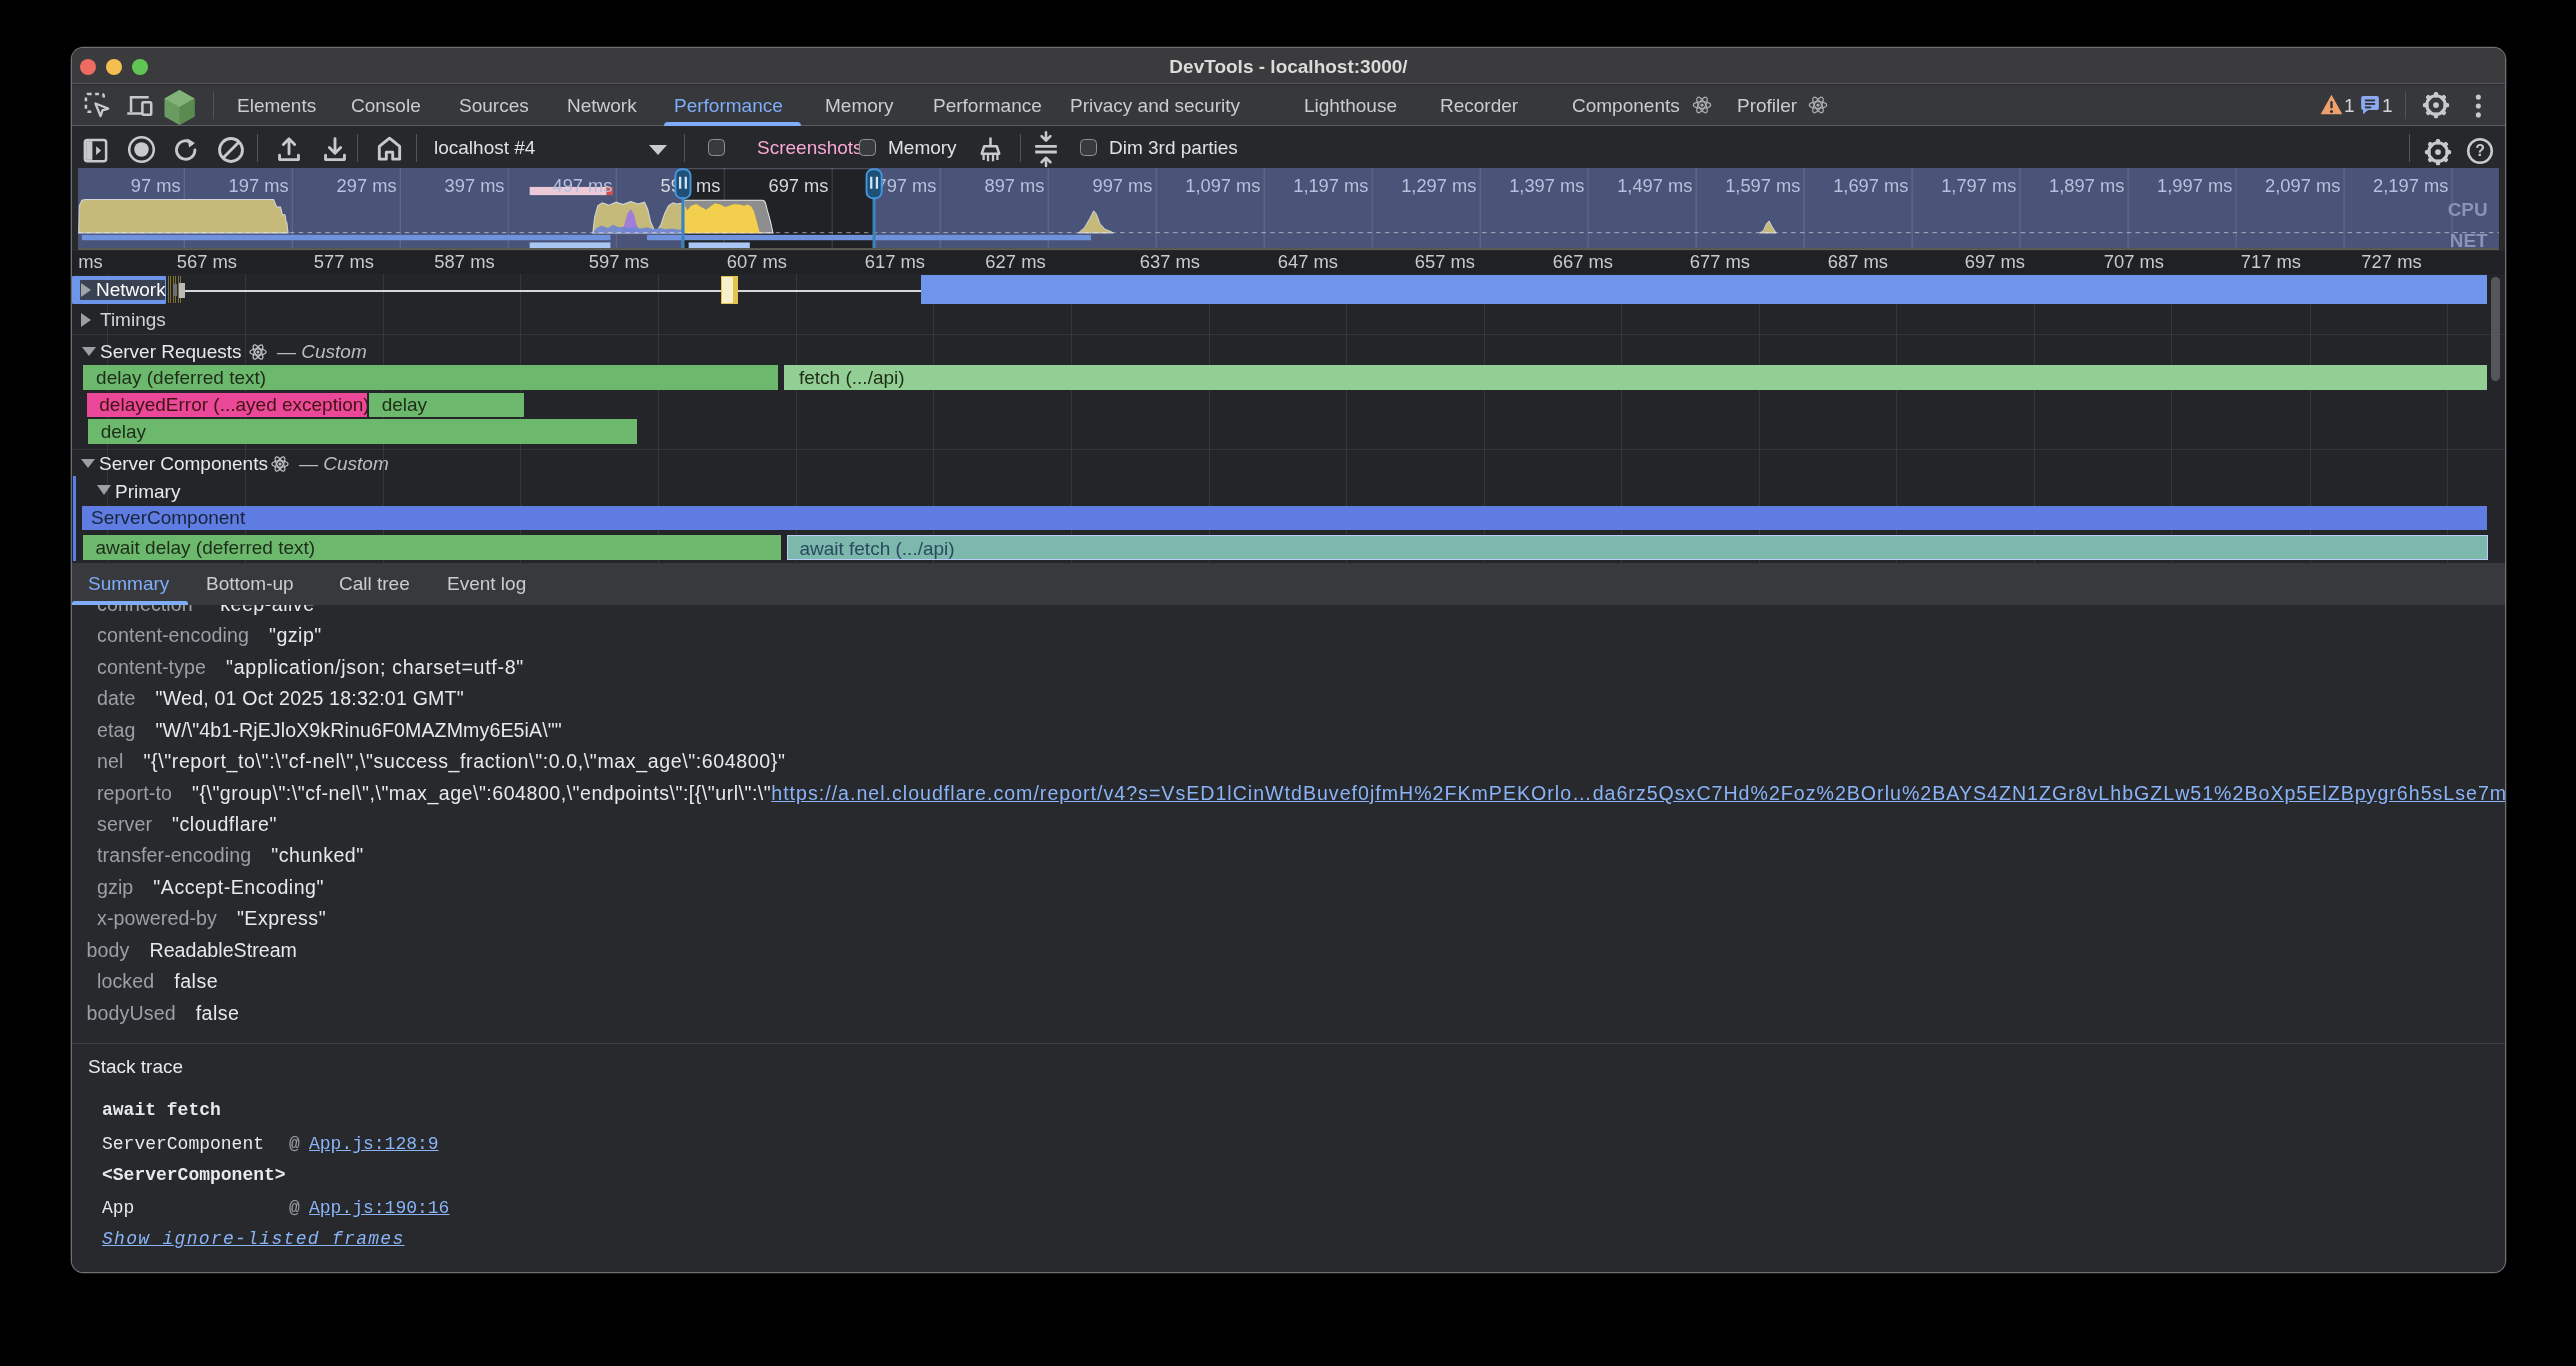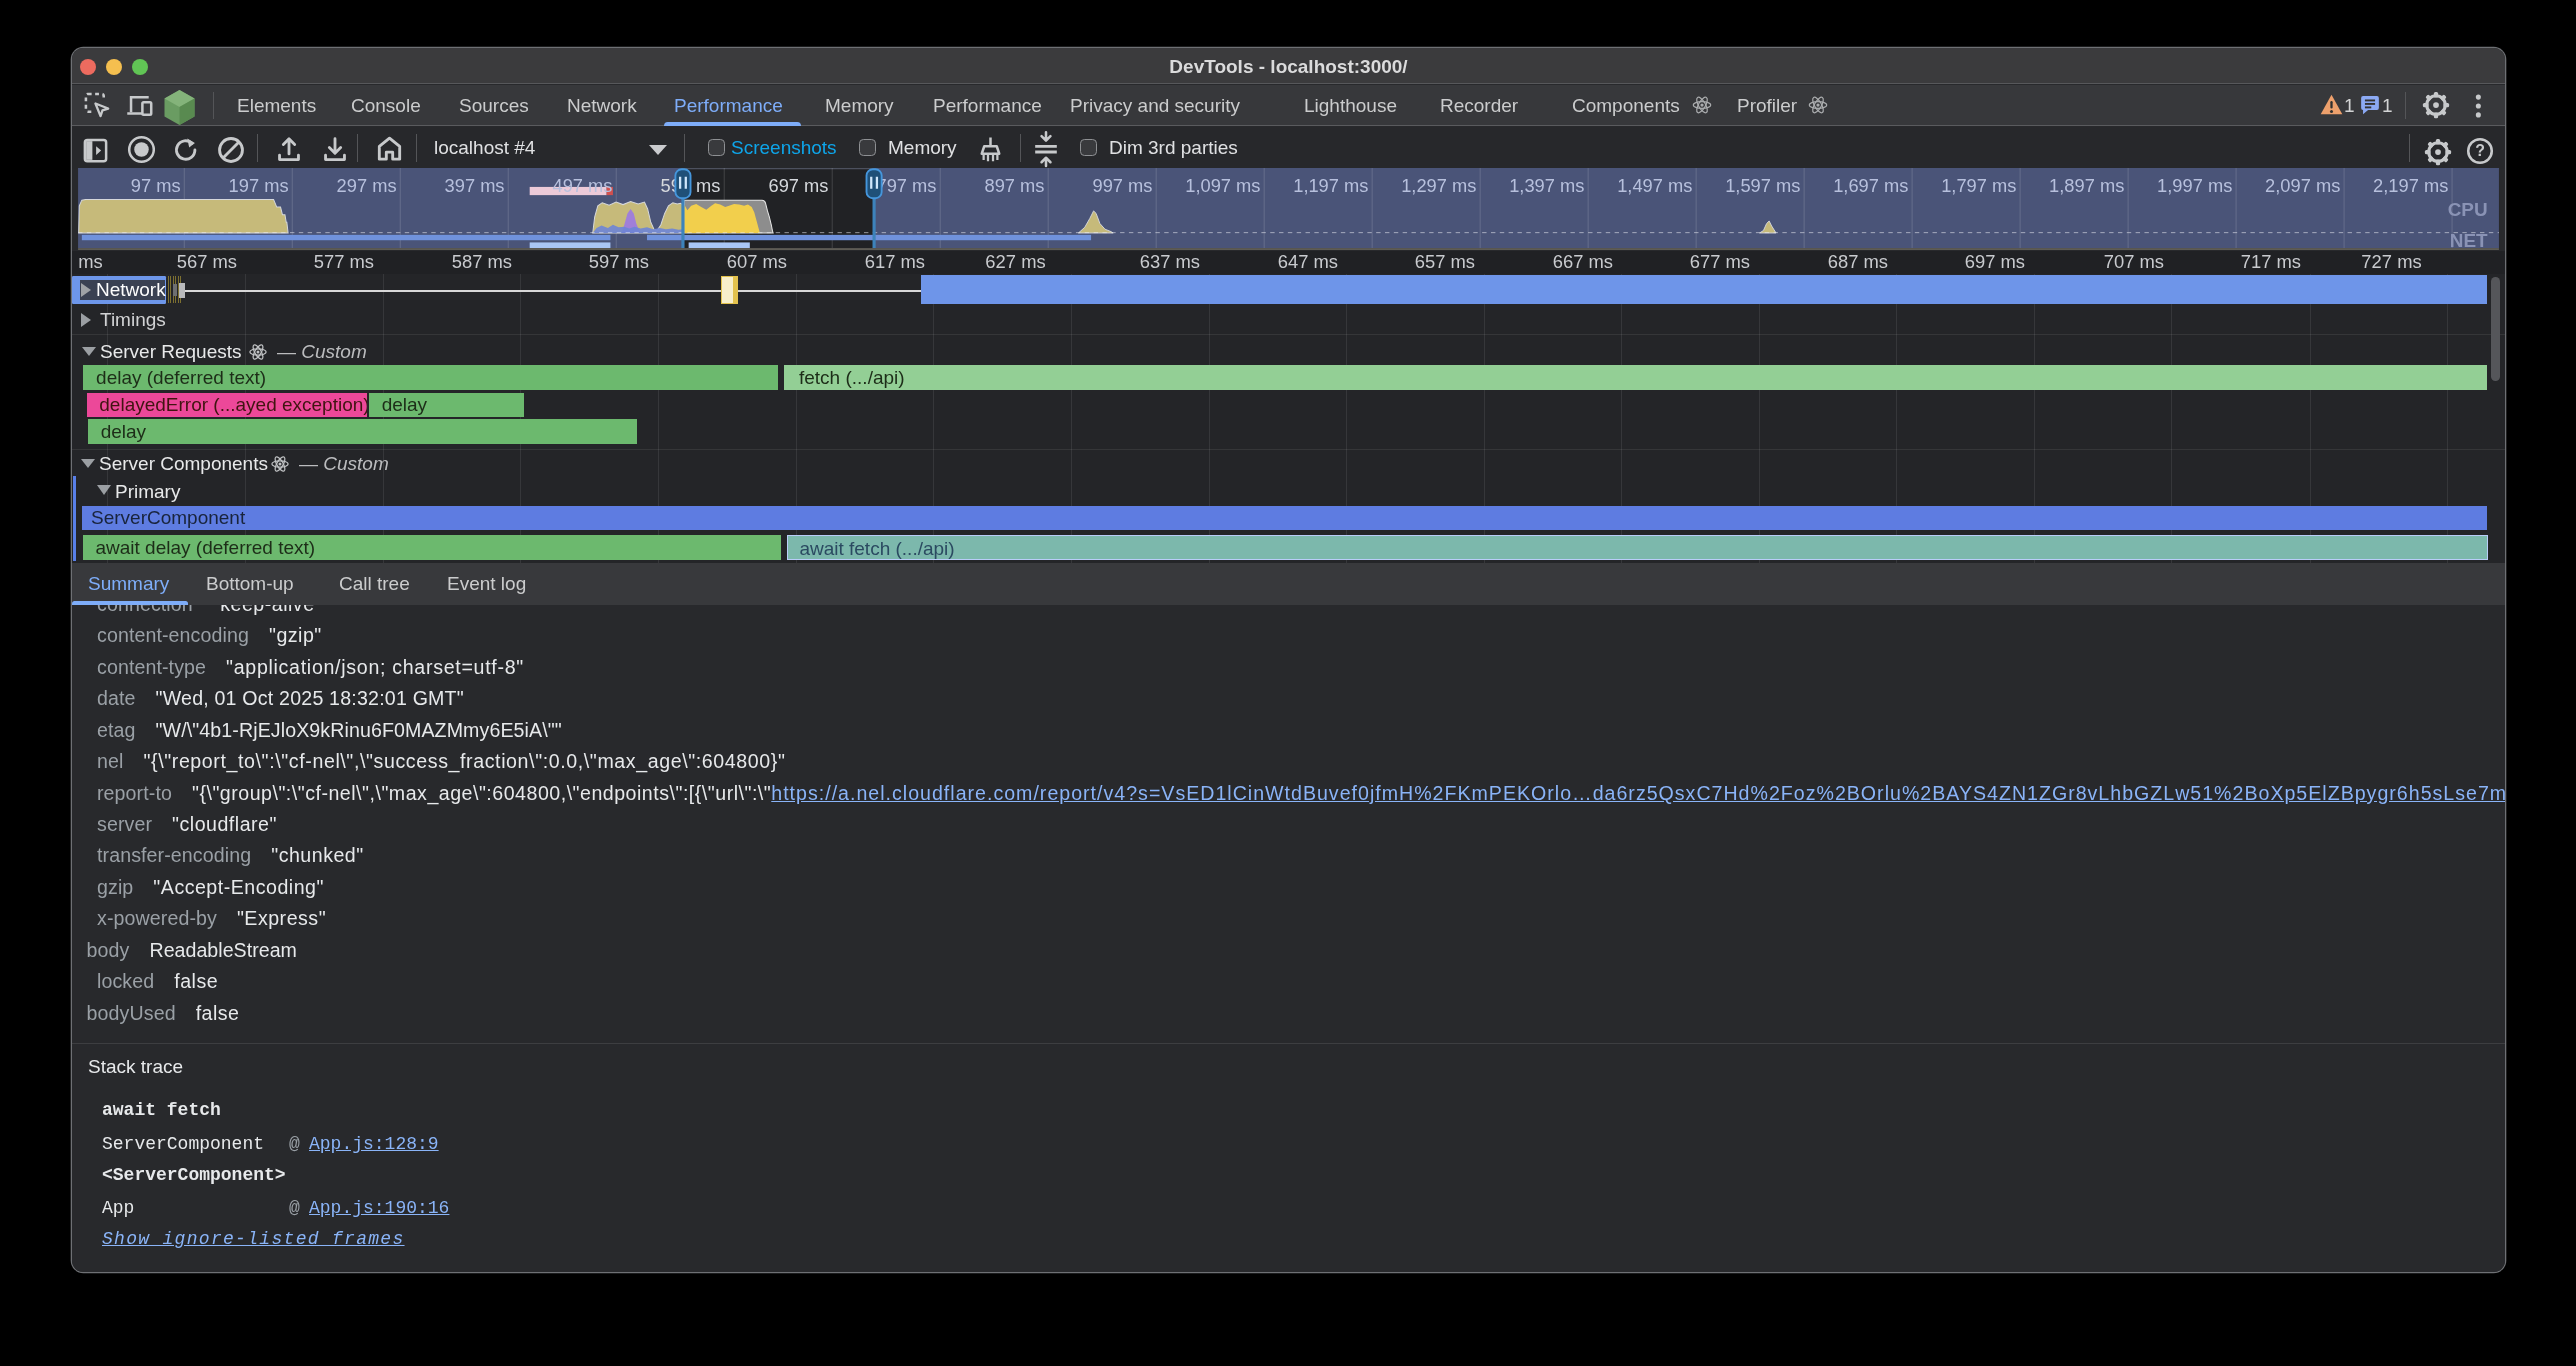--- a/index.html
+++ b/index.html
@@ -133,21 +133,21 @@
 </svg>
     <div class="sep" style="left:285px;top:86px;height:28px"></div>
     <svg class="abs" style="left:304px;top:87px" width="27" height="28" viewBox="0 0 42 44">
 <path d="M 5 18 L 21 5 L 37 18 L 37 38 L 26 38 L 26 27 L 16 27 L 16 38 L 5 38 Z" fill="none" stroke="#c7c9cb" stroke-width="4.5" stroke-linejoin="round"></path>
 </svg>
     <div class="sep" style="left:344px;top:86px;height:28px"></div>
     <div class="abs ui" style="left:362px;top:79px;height:42px;line-height:42px;color:#e0e1e3">localhost #4</div>
     <div class="abs" style="left:577px;top:97px;width:0;height:0;border-left:9px solid transparent;border-right:9px solid transparent;border-top:10.8px solid #cacbce"></div>
     <div class="sep" style="left:612px;top:86px;height:28px"></div>
     <div class="cbx" style="left:636px;top:91px"></div>
-    <div class="abs ui" style="left:659px;top:79px;height:42px;line-height:42px;color:#0ea5e9">Screenshots</div>
+    <div class="abs ui" style="left:685px;top:79px;height:42px;line-height:42px;color:#f9a8d4">Screenshots</div>
     <div class="cbx" style="left:787px;top:91px"></div>
     <div class="abs ui" style="left:816px;top:79px;height:42px;line-height:42px;color:#e0e1e3">Memory</div>
     <svg class="abs" style="left:906px;top:87px" width="25" height="30" viewBox="0 0 40 48">
 <path d="M 18 4 L 22 4 L 22 16 L 18 16 Z" fill="#c7c9cb"></path>
 <path d="M 10 18 L 30 18 L 34 30 L 6 30 Z" fill="none" stroke="#c7c9cb" stroke-width="4" stroke-linejoin="round"></path>
 <path d="M 9 31 L 9 40 M 16 31 L 16 42 M 24 31 L 24 42 M 31 31 L 31 40" stroke="#c7c9cb" stroke-width="3.6"></path>
 </svg>
     <div class="sep" style="left:948px;top:86px;height:28px"></div>
     <svg class="abs" style="left:960px;top:83px" width="28" height="37" viewBox="0 0 44 58">
 <path d="M 22 2 L 22 12 M 15 8 L 22 15 L 29 8" fill="none" stroke="#c7c9cb" stroke-width="4" stroke-linecap="round" stroke-linejoin="round"></path>
@@ -246,21 +246,21 @@
       <rect x="1259.5" y="44" width="5" height="83" fill="#3d83bb"></rect>
       <rect x="1250" y="2" width="24" height="46" rx="10" fill="#1f5078" stroke="#4596dc" stroke-width="3"></rect>
       <line x1="1257.5" y1="14" x2="1257.5" y2="33" stroke="#cfe6fa" stroke-width="3.6"></line>
       <line x1="1266.5" y1="14" x2="1266.5" y2="33" stroke="#cfe6fa" stroke-width="3.6"></line>
       <rect x="0" y="127" width="3838" height="3" fill="#5e5c55"></rect>
     </svg>
     <div class="abs" style="left:0;top:203px;width:2433px;height:23px;background:#202124"></div>
     <div class="abs ui" style="left:6.3px;top:203px;height:23px;line-height:21.6px;color:#c9cbcf;font-size:18.4px">ms</div>
     <div class="abs" style="left:70px;top:203px;width:95px;height:23px;line-height:21.6px;text-align:right;color:#c9cbcf;font-size:18.4px">567 ms</div>
     <div class="abs" style="left:207px;top:203px;width:95px;height:23px;line-height:21.6px;text-align:right;color:#c9cbcf;font-size:18.4px">577 ms</div>
-    <div class="abs" style="left:345px;top:203px;width:95px;height:23px;line-height:21.6px;text-align:right;color:#c9cbcf;font-size:18.4px">587 ms</div>
+    <div class="abs" style="left:345px;top:203px;width:95px;height:23px;line-height:21.6px;text-align:center;color:#c9cbcf;font-size:18.4px">587 ms</div>
     <div class="abs" style="left:482px;top:203px;width:95px;height:23px;line-height:21.6px;text-align:right;color:#c9cbcf;font-size:18.4px">597 ms</div>
     <div class="abs" style="left:620px;top:203px;width:95px;height:23px;line-height:21.6px;text-align:right;color:#c9cbcf;font-size:18.4px">607 ms</div>
     <div class="abs" style="left:758px;top:203px;width:95px;height:23px;line-height:21.6px;text-align:right;color:#c9cbcf;font-size:18.4px">617 ms</div>
     <div class="abs" style="left:896px;top:203px;width:95px;height:23px;line-height:21.6px;text-align:center;color:#c9cbcf;font-size:18.4px">627 ms</div>
     <div class="abs" style="left:1033px;top:203px;width:95px;height:23px;line-height:21.6px;text-align:right;color:#c9cbcf;font-size:18.4px">637 ms</div>
     <div class="abs" style="left:1171px;top:203px;width:95px;height:23px;line-height:21.6px;text-align:right;color:#c9cbcf;font-size:18.4px">647 ms</div>
     <div class="abs" style="left:1308px;top:203px;width:95px;height:23px;line-height:21.6px;text-align:right;color:#c9cbcf;font-size:18.4px">657 ms</div>
     <div class="abs" style="left:1446px;top:203px;width:95px;height:23px;line-height:21.6px;text-align:right;color:#c9cbcf;font-size:18.4px">667 ms</div>
     <div class="abs" style="left:1583px;top:203px;width:95px;height:23px;line-height:21.6px;text-align:right;color:#c9cbcf;font-size:18.4px">677 ms</div>
     <div class="abs" style="left:1721px;top:203px;width:95px;height:23px;line-height:21.6px;text-align:right;color:#c9cbcf;font-size:18.4px">687 ms</div>

